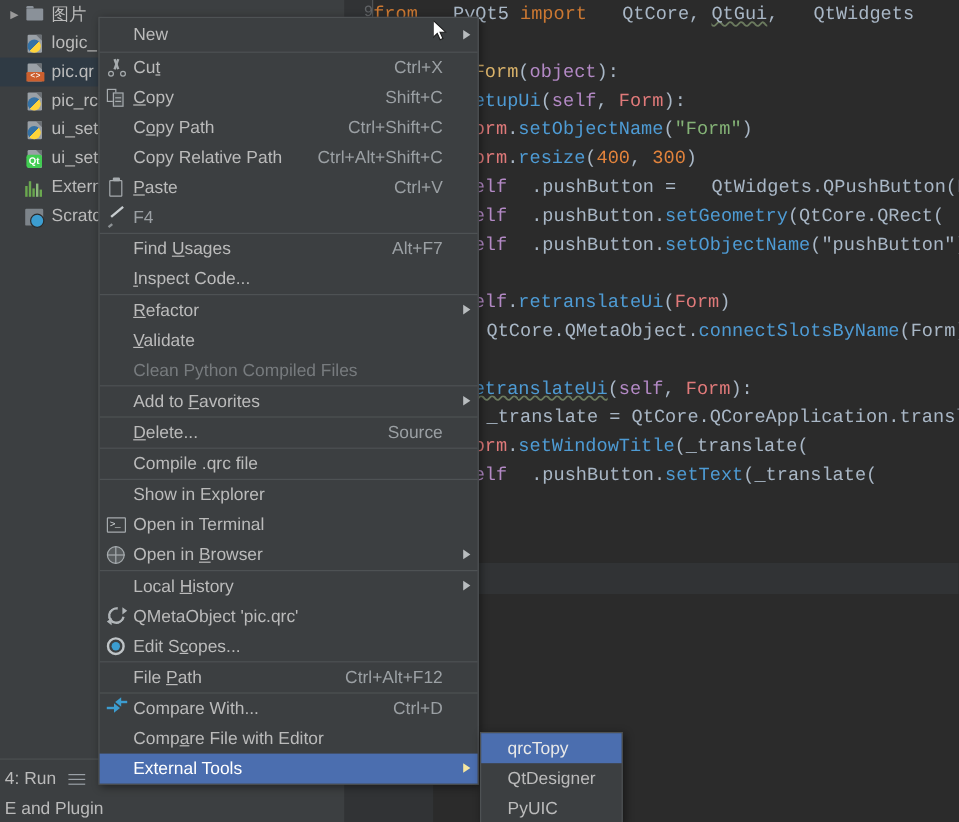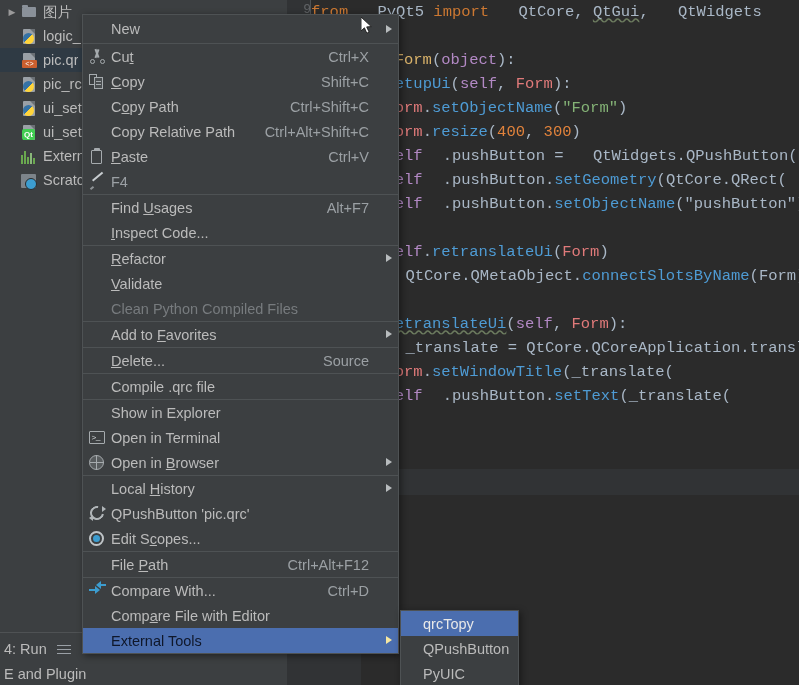--- a/index.html
+++ b/index.html
@@ -161,21 +161,21 @@
     border: 1px solid #4e5254;
     box-shadow: 2px 2px 7px rgba(0,0,0,0.45);
     box-sizing: border-box;
   }
   .mi {
     position: relative; display: flex; align-items: center;
     height: 25px; font-size: 14.5px; color: #bbbbbb;
     padding: 0 0 0 0; white-space: nowrap; cursor: default;
   }
   .mi.tall { height: 28px; }
-  .mi.sel { background: #4b6eaf; color: #0f172a; }
+  .mi.sel { background: #4b6eaf; color: #ffffff; }
   .mi.disabled { color: #777b7e; }
   .mi-ico {
     width: 28px; flex: 0 0 28px; height: 100%;
     display:flex; align-items:center; justify-content:center;
     position: relative;
   }
   .mi-label { flex: 1 1 auto; }
   .mi-short {
     color: #9ba0a4; padding-right: 11px; font-size: 14.5px;
   }
@@ -597,21 +597,21 @@
         <span class="mi-arrow has"></span>
       </div>
       <div class="mi">
         <span class="mi-ico">
           <span class="g-sync">
             <i></i>
             <i></i>
             <i></i>
           </span>
         </span>
-        <span class="mi-label">QPushButton 'pic.qrc'</span>
+        <span class="mi-label">QMetaObject 'pic.qrc'</span>
         <span class="mi-short"></span>
         <span class="mi-arrow" style="width: 18px; flex: 0 0 18px; --none: 1; visibility: hidden;"></span>
       </div>
       <div class="mi">
         <span class="mi-ico">
           <span class="g-scope">
             <i></i>
             <i></i>
           </span>
         </span>
@@ -652,21 +652,21 @@
         <span class="mi-short"></span>
         <span class="mi-arrow has"></span>
       </div>
     </div>
 
   <div class="submenu" id="submenu">
       <div class="smi sel">
         <span>qrcTopy</span>
       </div>
       <div class="smi">
-        <span>QPushButton</span>
+        <span>QtDesigner</span>
       </div>
       <div class="smi">
         <span>PyUIC</span>
       </div>
     </div>
 
   <svg class="cursor" viewBox="0 0 12 18">
     <polygon points="0,0 0,14 3.4,10.8 5.8,16.2 8.1,15.1 5.7,9.9 10.3,9.6" fill="#ffffff" stroke="#1c1c1c" stroke-width="0.9"></polygon>
   </svg>
 

